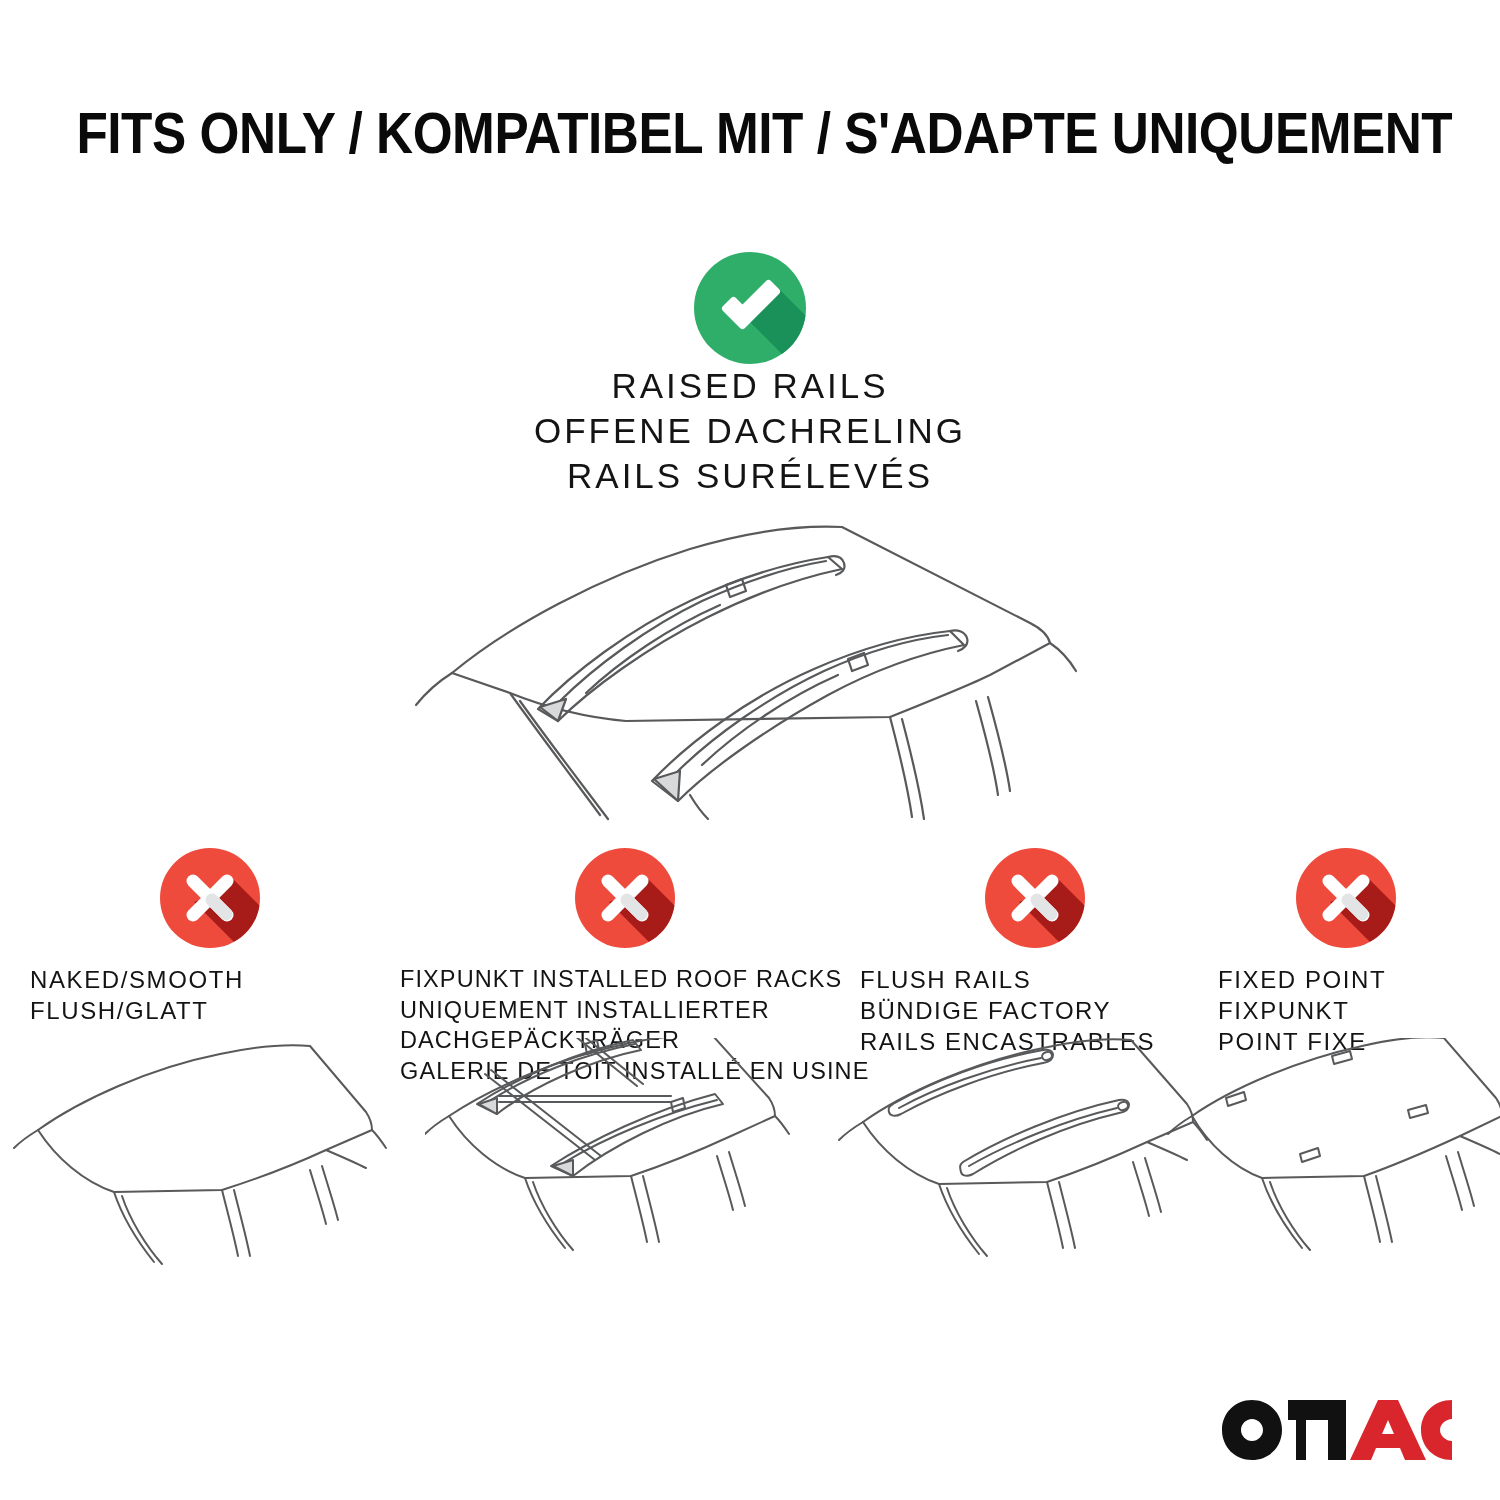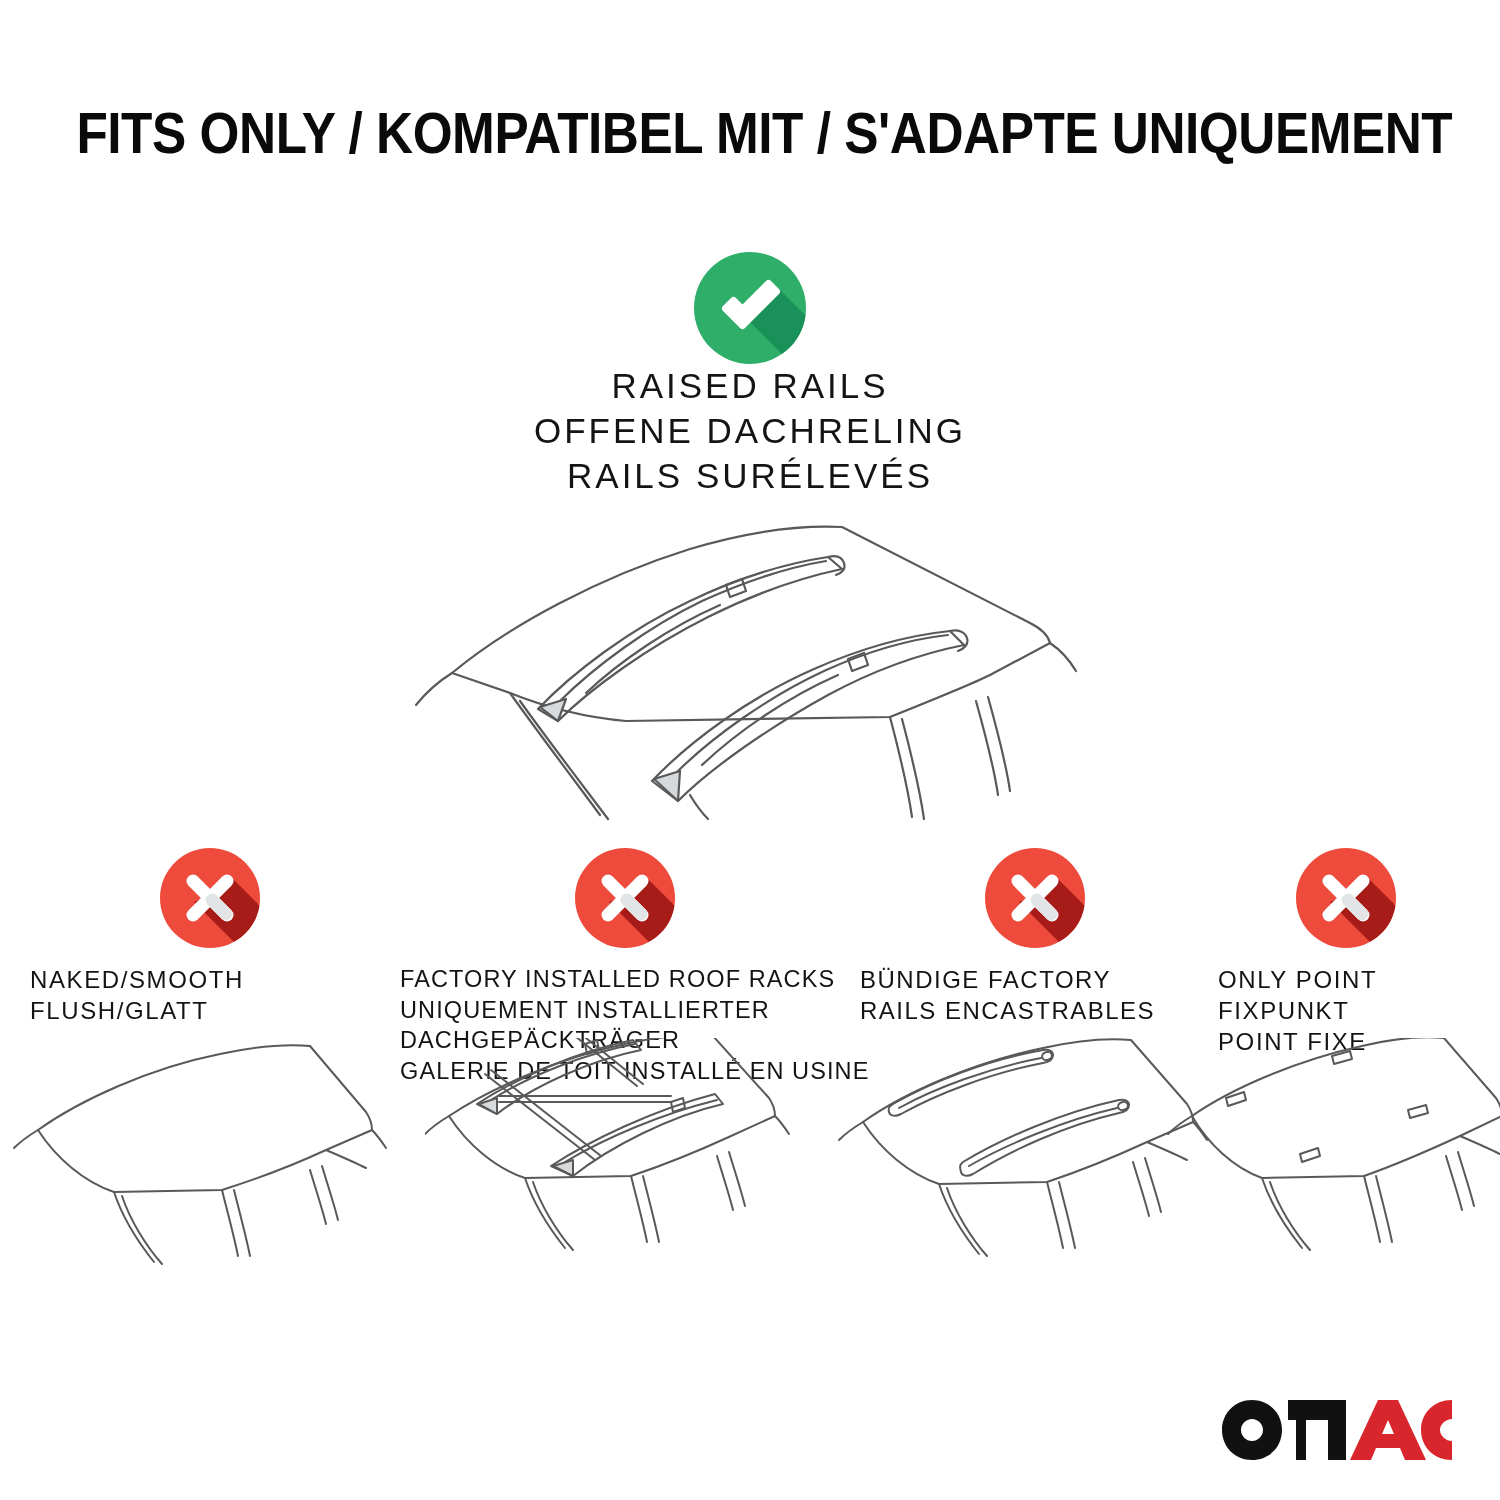--- a/index.html
+++ b/index.html
@@ -262,21 +262,21 @@
           <path d="M34 54 L46 66 L100 120 L100 58 L70 28 L50 48 Z" fill="#A71C18"></path>
         </g>
         <g stroke="#ffffff" stroke-width="13" stroke-linecap="round">
           <line x1="33" y1="33" x2="67" y2="67"></line>
           <line x1="67" y1="33" x2="33" y2="67"></line>
         </g>
         <line x1="52" y1="52" x2="66" y2="66" stroke="#e3e4e5" stroke-width="13" stroke-linecap="round"></line>
       </svg>
     </div>
     <div class="col-labels">
-      <span class="line">FACTORY INSTALLED ROOF RACKS</span>
+      <span class="line">FIXPUNKT INSTALLED ROOF RACKS</span>
       <span class="line">UNIQUEMENT INSTALLIERTER</span>
       <span class="line">DACHGEPÄCKTRÄGER</span>
       <span class="line">GALERIE DE TOIT INSTALLÉ EN USINE</span>
     </div>
     <div class="col-illu">
       <svg viewBox="0 0 400 250" xmlns="http://www.w3.org/2000/svg">
         <g fill="none" stroke="#58595B" stroke-width="2" stroke-linecap="round" stroke-linejoin="round">
           <path d="M24 78 C66 50 134 20 200 6 C236 -2 266 -4 288 -2 L344 60 C348 66 350 72 350 78
                    L306 98 C280 110 242 126 206 138 L100 140 C70 130 42 106 24 78 Z"></path>
           <path d="M24 78 C14 84 6 90 0 96"></path>
@@ -324,20 +324,21 @@
           <path d="M34 54 L46 66 L100 120 L100 58 L70 28 L50 48 Z" fill="#A71C18"></path>
         </g>
         <g stroke="#ffffff" stroke-width="13" stroke-linecap="round">
           <line x1="33" y1="33" x2="67" y2="67"></line>
           <line x1="67" y1="33" x2="33" y2="67"></line>
         </g>
         <line x1="52" y1="52" x2="66" y2="66" stroke="#e3e4e5" stroke-width="13" stroke-linecap="round"></line>
       </svg>
     </div>
     <div class="col-labels">
+      <span class="line">FLUSH RAILS</span>
       <span class="line">BÜNDIGE FACTORY</span>
       <span class="line">RAILS ENCASTRABLES</span>
     </div>
     <div class="col-illu">
       <svg viewBox="0 0 400 250" xmlns="http://www.w3.org/2000/svg">
         <g fill="none" stroke="#58595B" stroke-width="2" stroke-linecap="round" stroke-linejoin="round">
           <path d="M28 84 C70 54 140 24 208 10 C244 2 274 0 296 2 L352 66 C356 72 358 78 358 84
                    L312 104 C286 116 248 132 212 144 L104 146 C74 136 46 112 28 84 Z"></path>
           <path d="M28 84 C18 90 10 96 4 102"></path>
           <path d="M104 146 C112 170 128 196 144 216"></path>
@@ -376,21 +377,21 @@
           <path d="M34 54 L46 66 L100 120 L100 58 L70 28 L50 48 Z" fill="#A71C18"></path>
         </g>
         <g stroke="#ffffff" stroke-width="13" stroke-linecap="round">
           <line x1="33" y1="33" x2="67" y2="67"></line>
           <line x1="67" y1="33" x2="33" y2="67"></line>
         </g>
         <line x1="52" y1="52" x2="66" y2="66" stroke="#e3e4e5" stroke-width="13" stroke-linecap="round"></line>
       </svg>
     </div>
     <div class="col-labels">
-      <span class="line">ONLY POINT</span>
+      <span class="line">FIXED POINT</span>
       <span class="line">FIXPUNKT</span>
       <span class="line">POINT FIXE</span>
     </div>
     <div class="col-illu">
       <svg viewBox="0 0 360 250" xmlns="http://www.w3.org/2000/svg">
         <g fill="none" stroke="#58595B" stroke-width="2" stroke-linecap="round" stroke-linejoin="round">
           <path d="M26 78 C66 50 132 22 196 8 C230 0 258 -2 278 0 L330 60 C334 66 336 72 336 78
                    L294 98 C268 110 232 126 198 138 L96 140 C68 130 42 106 26 78 Z"></path>
           <path d="M26 78 C16 84 8 90 2 96"></path>
           <path d="M96 140 C104 164 120 190 136 210"></path>

